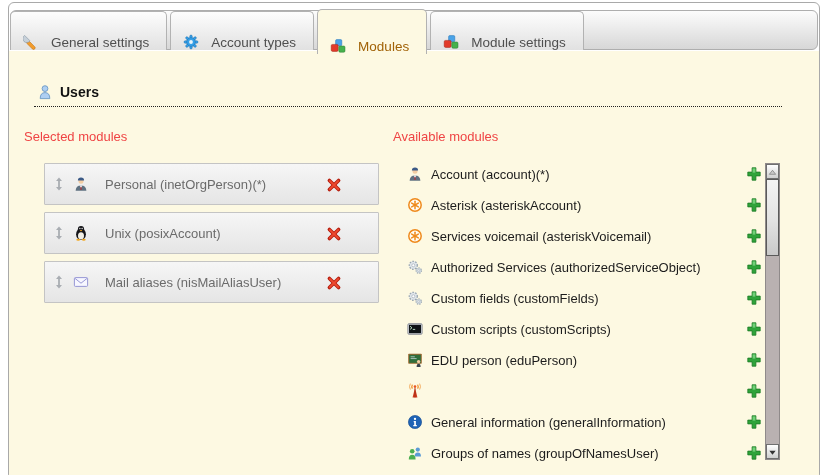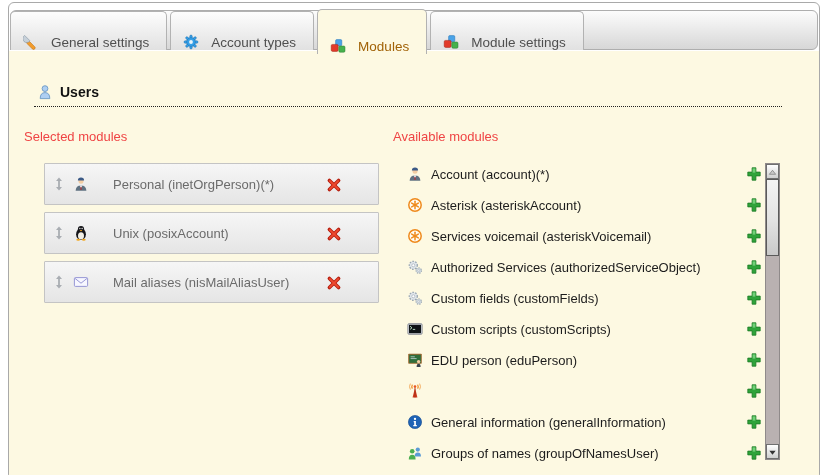--- a/index.html
+++ b/index.html
@@ -61,21 +61,21 @@
   .selected-row {
     position:relative; width:335px; height:42px; margin-bottom:7px;
     display:flex; align-items:center;
     background:linear-gradient(#f6f6f6,#e5e5e5);
     border:1px solid #c4c4c4; border-radius:1px;
     cursor:move;
   }
   .drag-handle { width:10px; height:14px; margin-left:9px; line-height:0; cursor:ns-resize; }
   .drag-handle svg { width:10px; height:14px; }
   .selected-row .mod-icon { margin-left:9px; }
-  .selected-row .mod-label { margin-left:24px; font-size:13px; color:#6b6b6b; }
+  .selected-row .mod-label { margin-left:16px; font-size:13px; color:#6b6b6b; }
   .del-btn {
     position:absolute; right:36px; top:13px; width:16px; height:16px;
     line-height:0; cursor:pointer;
   }
   
   .available-list { position:absolute; left:398px; top:113px; width:355px; }
   .available-row {
     display:flex; align-items:center; gap:8px;
     height:20px; margin-bottom:11px;
   }

